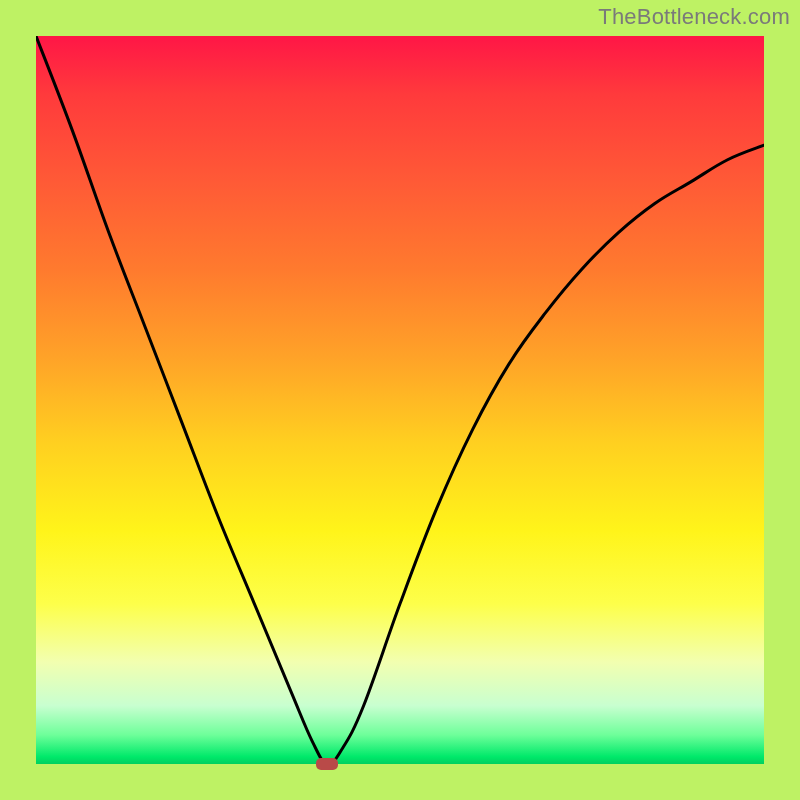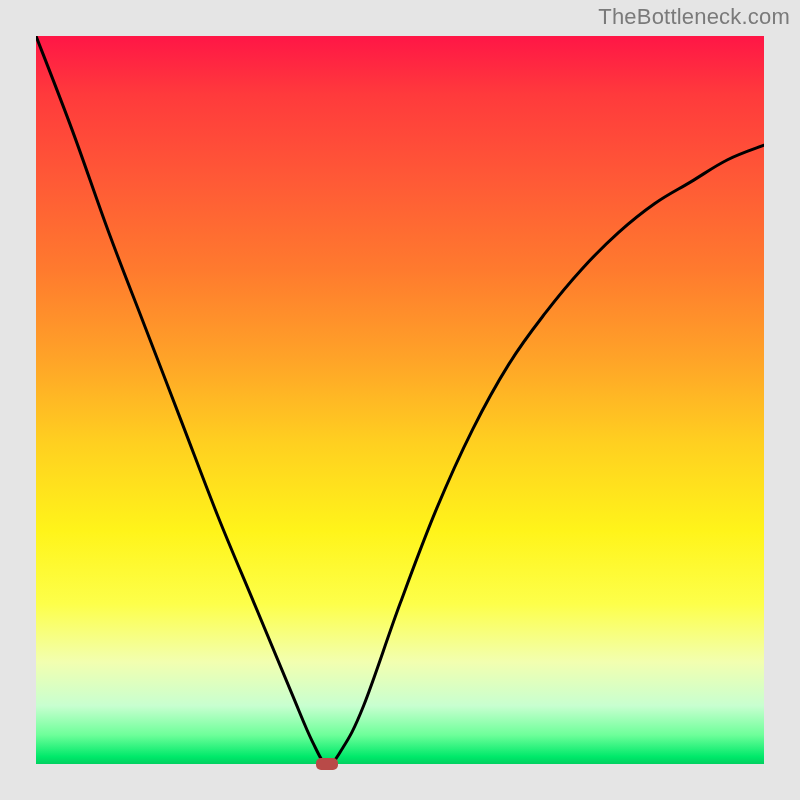--- a/index.html
+++ b/index.html
@@ -8,21 +8,21 @@
     width: 800px;
     height: 800px;
     background: #000;
     overflow: hidden;
     font-family: Arial, Helvetica, sans-serif;
   }
   .stage {
     position: relative;
     width: 800px;
     height: 800px;
-    background: #e5e5e5;
+    background: #bef264;
   }
   .plot-area {
     position: absolute;
     left: 36px;
     top: 36px;
     width: 728px;
     height: 728px;
     background: linear-gradient(to bottom,
       #ff1646 0%,
       #ff3a3c 8%,

